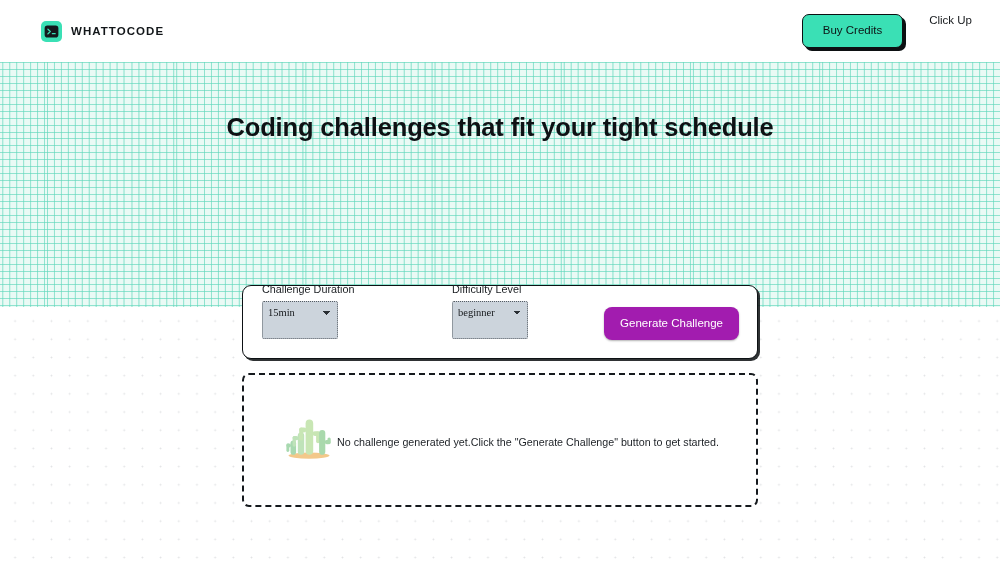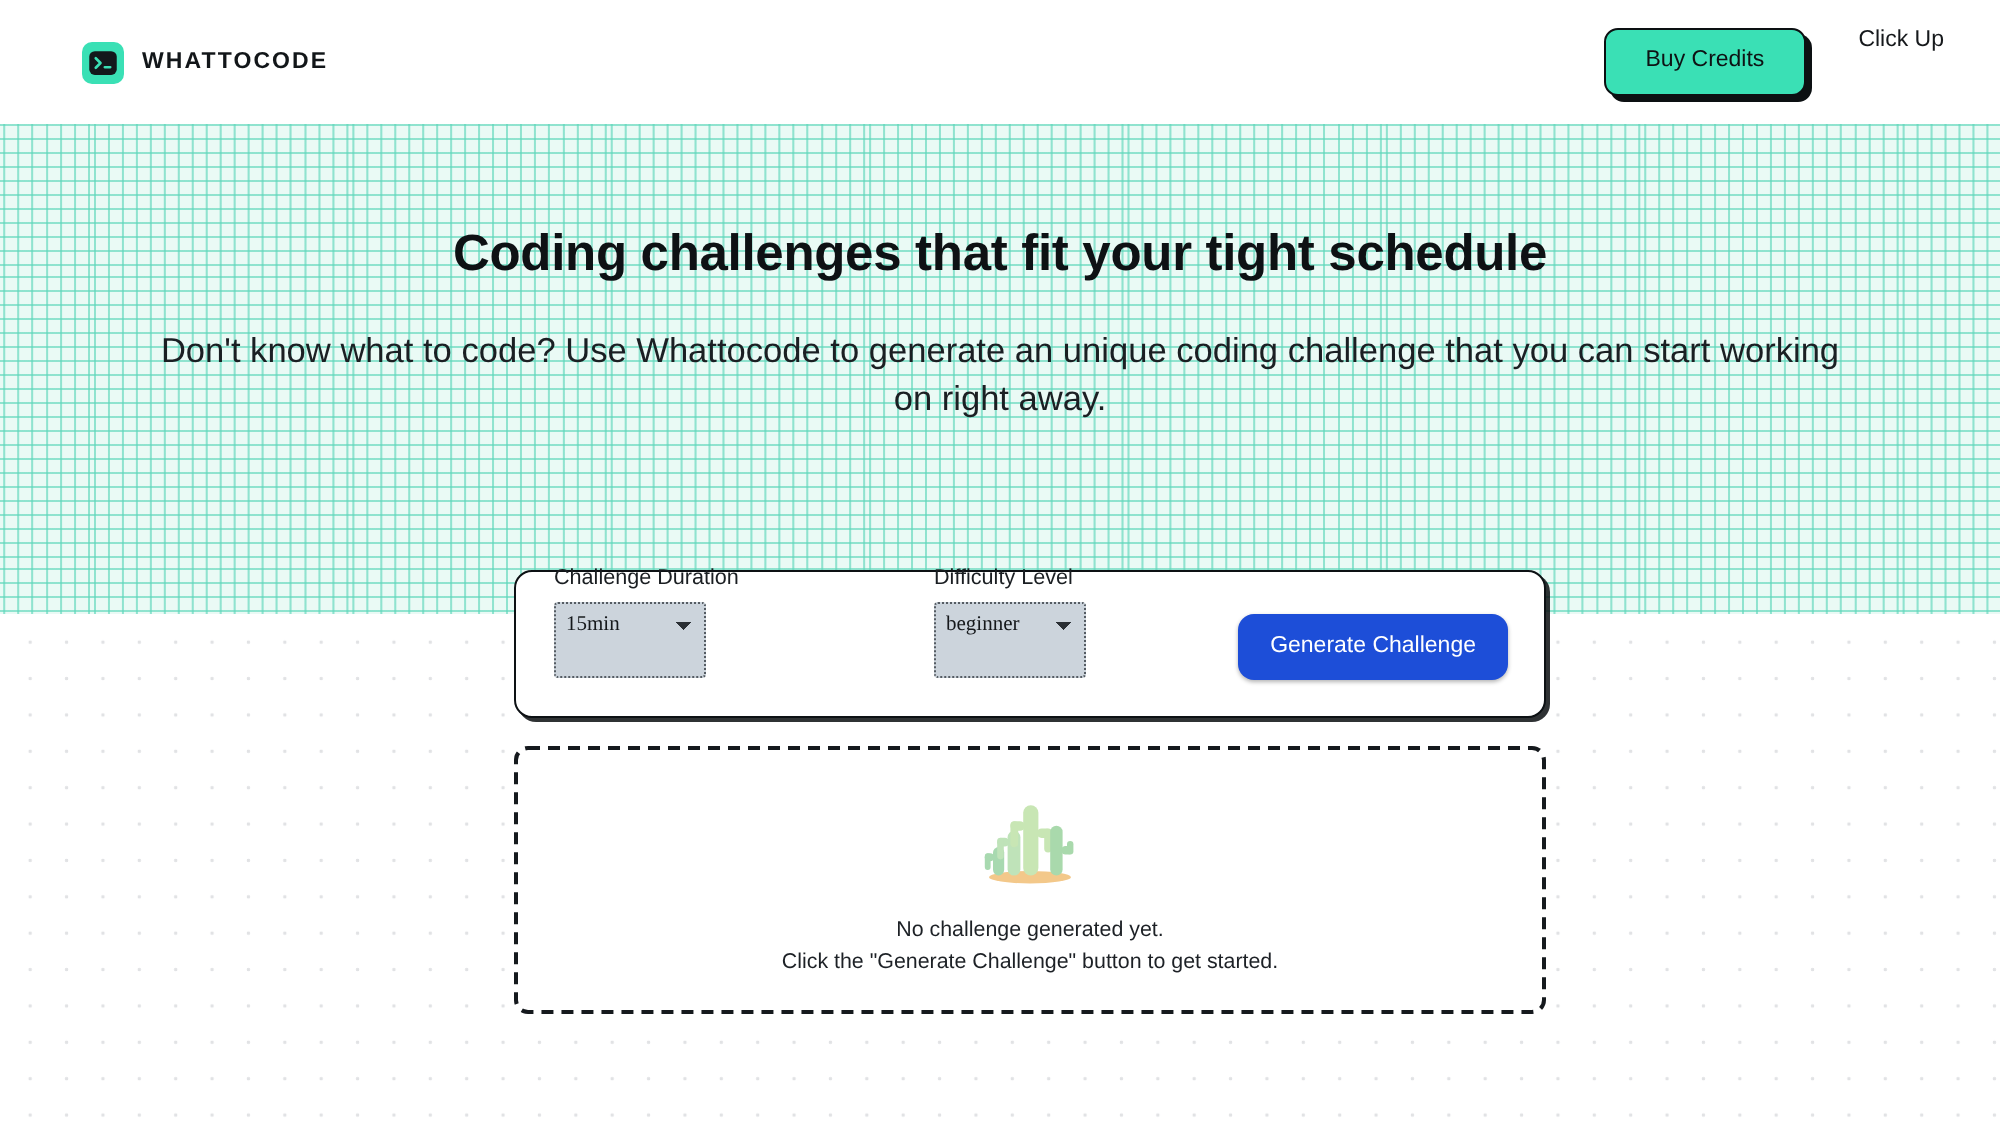--- a/index.html
+++ b/index.html
@@ -147,21 +147,21 @@
     height: 256px;
     background-color: #ffffff;
     background-image: radial-gradient(rgba(120,125,135,.22) 0.9px, transparent 1px);
     background-size: 18.2px 18.2px;
     background-position: 6px 5px;
   }
 
   
   .panel-wrap {
     position: absolute;
-    left: 257px;
+    left: 242px;
     top: -22px;
     width: 516px;
     z-index: 10;
   }
 
   .form-card {
     background: #ffffff;
     border: 1.6px solid #0d1114;
     border-radius: 9px;
     box-shadow: 2px 2px 0 rgba(10,14,17,.85);
@@ -207,40 +207,40 @@
       calc(100% - 10px) 9px,
       calc(100% - 6.5px) 9px;
     background-size: 4px 4px, 4px 4px;
     background-repeat: no-repeat;
   }
 
   .btn-generate {
     position: absolute;
     right: 18px;
     bottom: 18px;
-    background: #1d4ed8;
+    background: #a21caf;
     color: #ffffff;
     border: none;
     border-radius: 8px;
     font-family: "Liberation Sans", sans-serif;
     font-size: 11.5px;
     padding: 11px 16px;
     line-height: 1;
     cursor: pointer;
     box-shadow: 0 1px 2px rgba(0,0,0,.3);
   }
 
   .empty-card {
     margin-top: 14px;
     height: 134px;
     border: 2.2px dashed #15191d;
     border-radius: 7px;
     background: #ffffff;
     display: flex;
-    flex-direction: column;
+    flex-direction: row;
     align-items: center;
     justify-content: center;
     padding-top: 4px;
   }
 
   .cactus { margin-bottom: 9px; }
 
   .empty-line {
     font-size: 10.7px;
     color: #1d2126;
@@ -267,21 +267,20 @@
   <div class="header-right">
     <button class="btn-credits">Buy Credits</button>
     <a class="link-signup" href="#">Click Up</a>
   </div>
 
 </div>
 
 <div class="hero">
   <div class="hero-inner">
     <h1 class="hero-title">Coding challenges that fit your tight schedule</h1>
-    <p class="hero-sub">Don't know what to code? Use Whattocode to generate an unique coding challenge that you can start working on right away.</p>
   </div>
 </div>
 
 <div class="lower">
 
   <div class="panel-wrap">
 
     <div class="form-card">
 
       <div class="field duration">

